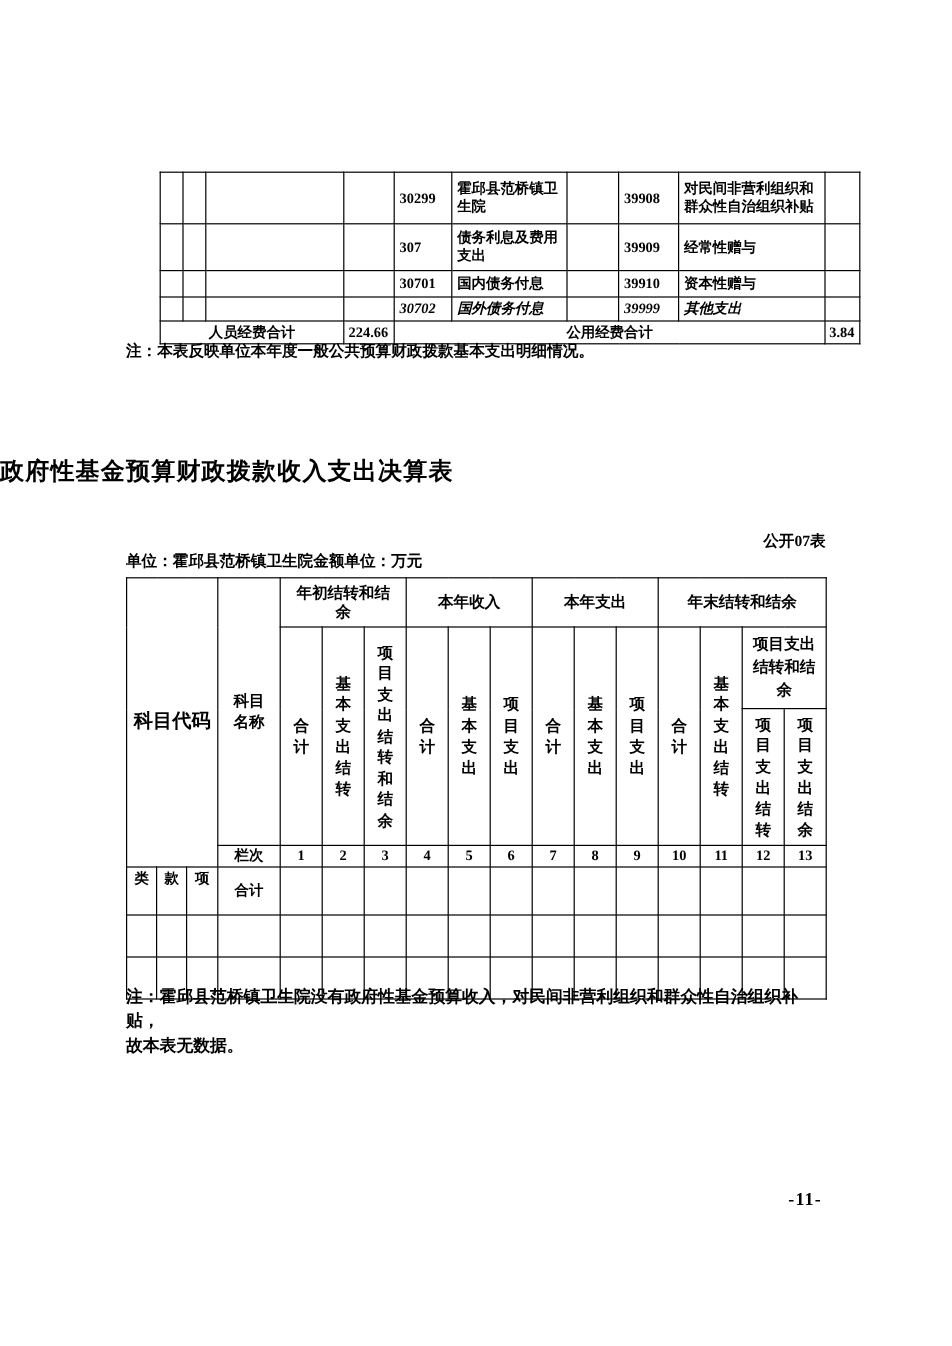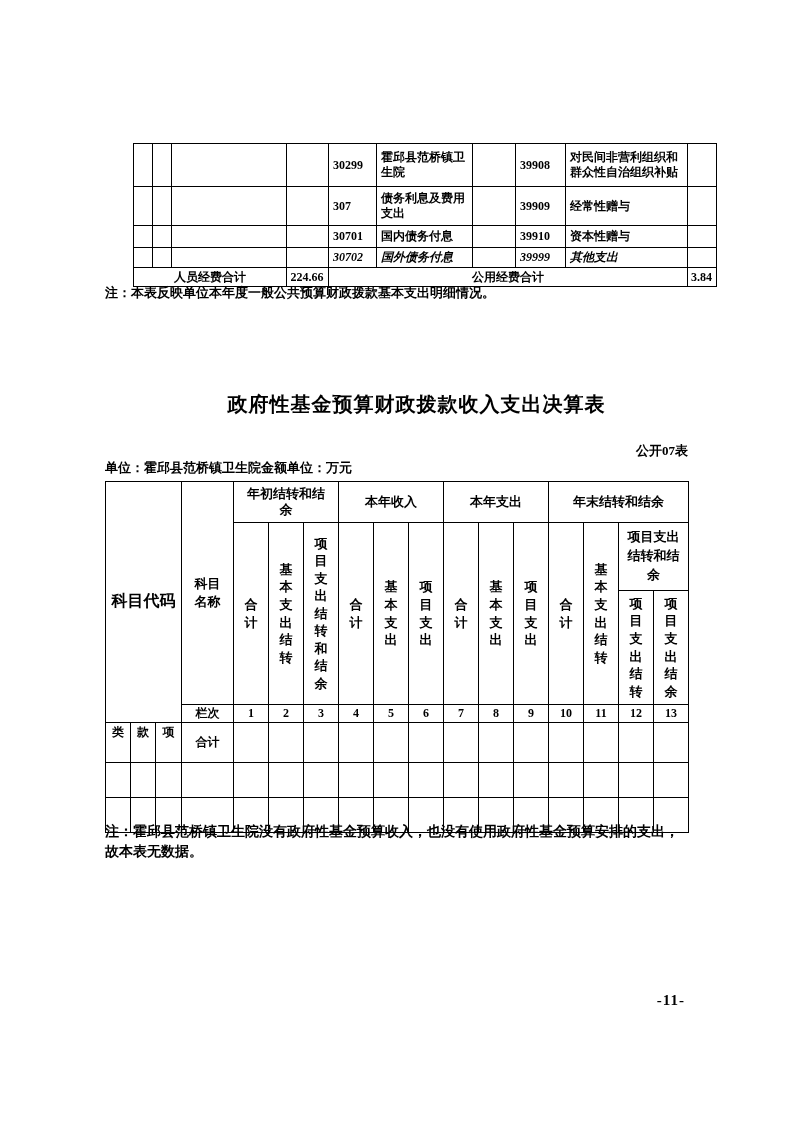--- a/index.html
+++ b/index.html
@@ -32,22 +32,22 @@
   .detail-table { position: absolute; left: 105px; top: 143px; width: 583px; margin-left: 28px; }
   tr.dr1 td { height: 42px; }
   tr.dr2 td { height: 38px; }
   tr.dr3 td { height: 21px; }
   tr.dr4 td { height: 19px; font-style: italic; }
   tr.drs td { height: 18px; }
 
   .note1 { position: absolute; left: 105px; top: 284px; font-size: 13px; }
 
   .title {
-    position: absolute; left: 0; right: 0; top: 391px;
-    text-align: center; font-size: 20px; letter-spacing: 1px; margin-left: 40px;
+    position: absolute; left: 0; right: 0; top: 379px;
+    text-align: left; font-size: 20px; letter-spacing: 1px;
   }
   .table-no { position: absolute; right: 105px; top: 442px; font-size: 13px; margin-left: 16px; }
   .unit-line {
     position: absolute; left: 105px; right: 105px; top: 459px;
     display: flex; justify-content: flex-start; font-size: 13px;
   }
 
   .fund-table { position: absolute; left: 105px; top: 481px; width: 583px; }
   tr.fr1 td { height: 36px; }
   tr.fr2 td { height: 63px; }
@@ -281,19 +281,19 @@
       <td></td>
       <td></td>
       <td></td>
       <td></td>
       <td></td>
     </tr>
   </tbody>
     </table>
 
   <div class="fund-note">
-    <div>注：霍邱县范桥镇卫生院没有政府性基金预算收入，也没有使用政府性基金预算安排的支出，</div>
+    <div>注：霍邱县范桥镇卫生院没有政府性基金预算收入，对民间非营利组织和群众性自治组织补贴，</div>
     <div>故本表无数据。</div>
   </div>
 
   <div class="page-number">-11-</div>
 
 </div>
 
 </body></html>

